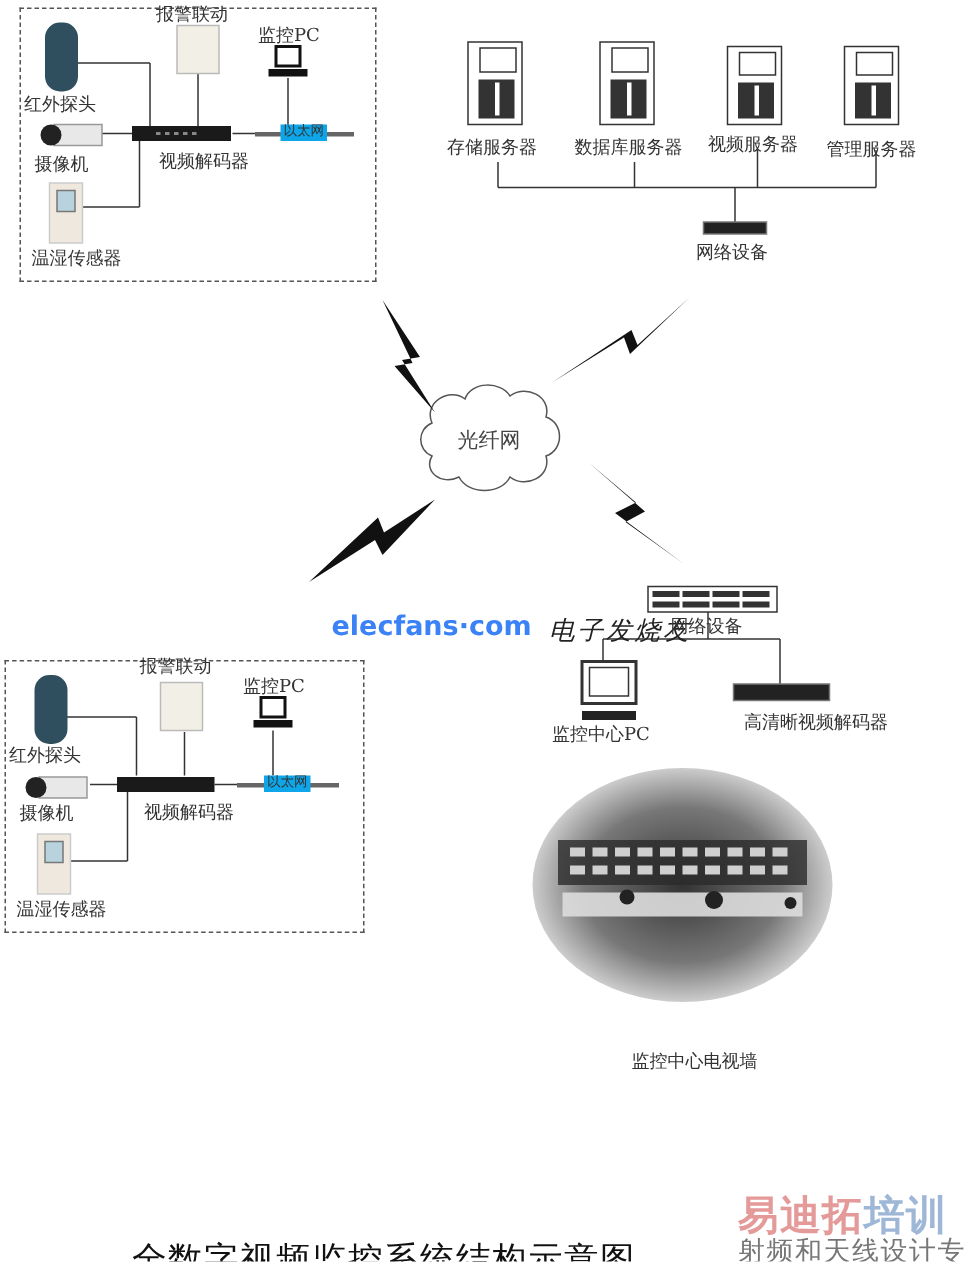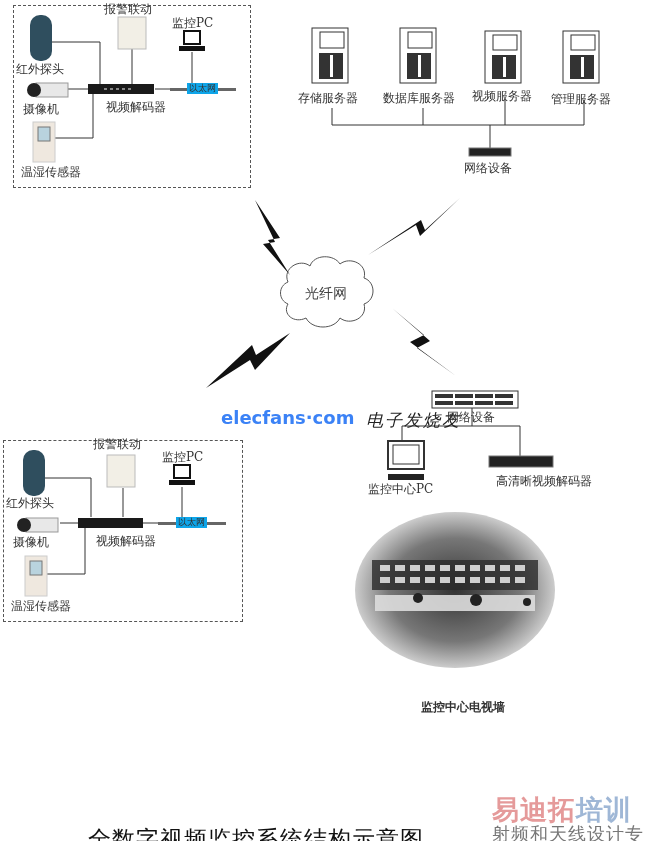--- a/index.html
+++ b/index.html
@@ -201,21 +201,21 @@
 <div class="lbl" style="left:464px;top:161px;">网络设备</div>
 
 <div class="cloud-lbl">光纤网</div>
 
 <div class="elec">elecfans·com</div>
 <div class="elec-cn">电子发烧友</div>
 
 <div class="lbl" style="left:447px;top:410px;">网络设备</div>
 <div class="lbl" style="left:368px;top:482px;">监控中心PC</div>
 <div class="lbl" style="left:476px;top:474px;margin-left:20px;">高清晰视频解码器</div>
-<div class="lbl" style="left:421px;top:700px;font-weight:bold;">监控中心电视墙</div>
+<div class="lbl" style="left:421px;top:700px;">监控中心电视墙</div>
 
 <div class="lbl" style="left:93px;top:437px;">报警联动</div>
 <div class="lbl" style="left:162px;top:450px;">监控PC</div>
 <div class="lbl" style="left:6px;top:496px;">红外探头</div>
 <div class="lbl" style="left:13px;top:535px;">摄像机</div>
 <div class="lbl" style="left:96px;top:534px;">视频解码器</div>
 <div class="lbl" style="left:11px;top:599px;">温湿传感器</div>
 <div class="eth" style="left:176px;top:517px;">以太网</div>
 
 <div class="title">全数字视频监控系统结构示意图</div>

